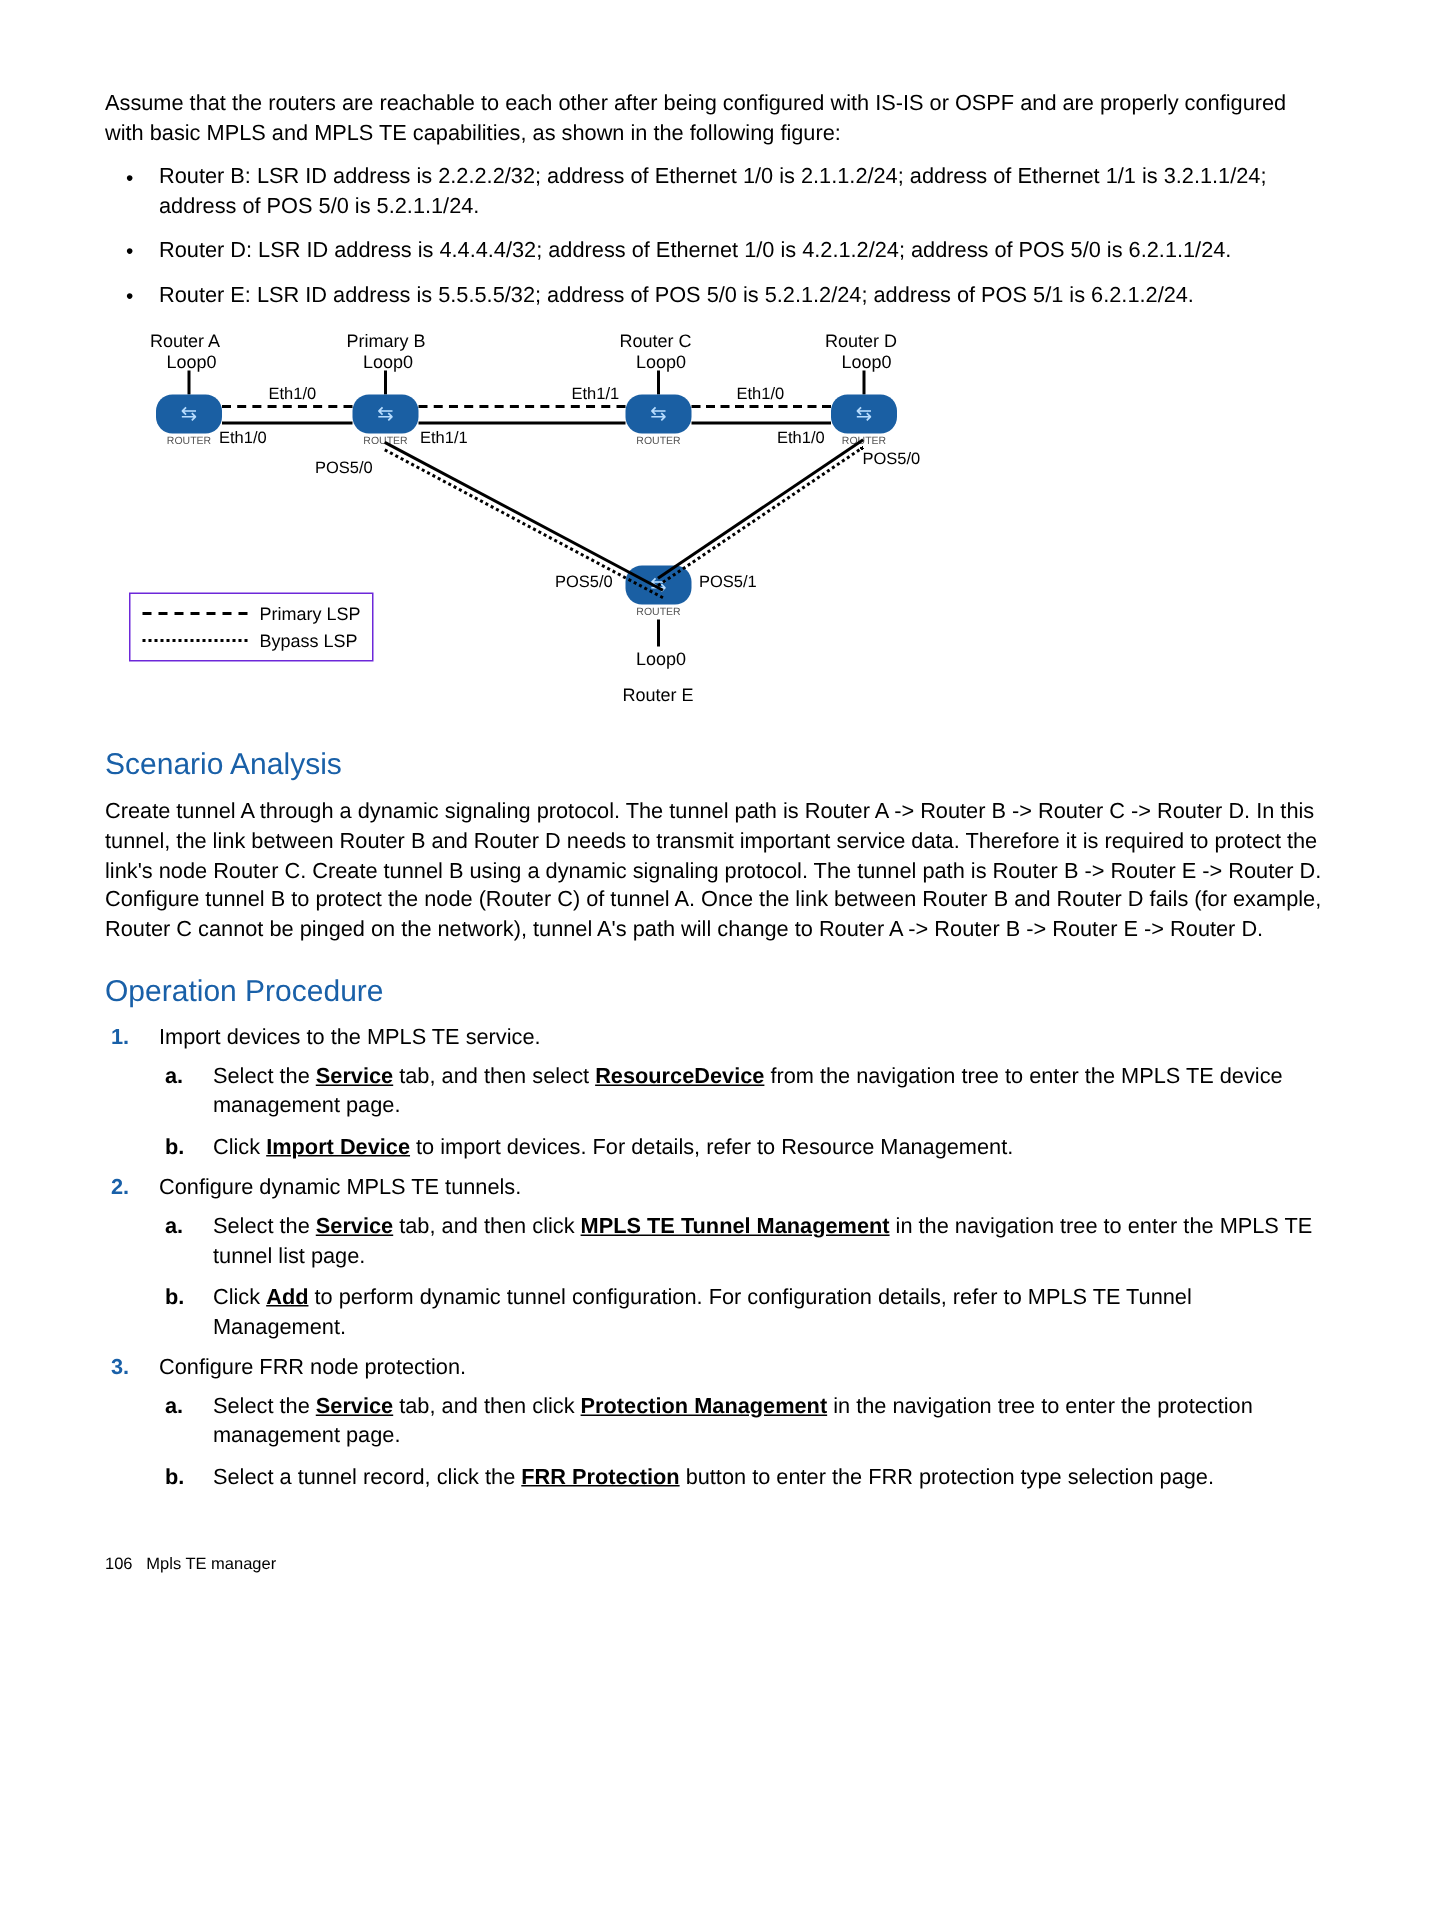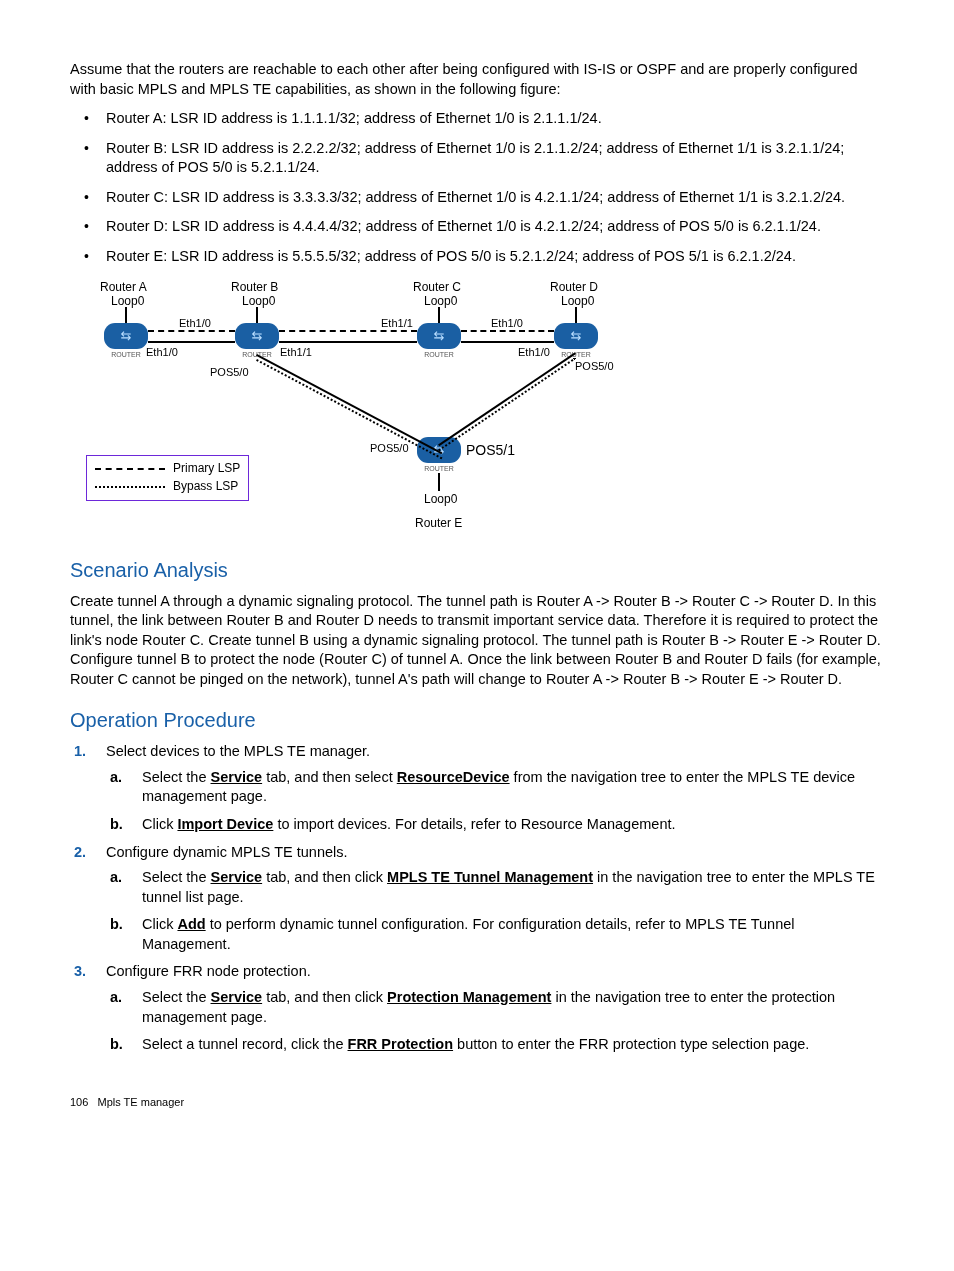--- a/index.html
+++ b/index.html
@@ -158,32 +158,30 @@
   .legline { width:70px; display:inline-block; margin-right:8px;}
   .legdash { border-top:2px dashed #000; }
   .legdot { border-top:2px dotted #000; }
 </style>
 </head>
 <body>
 
 <p>Assume that the routers are reachable to each other after being configured with IS-IS or OSPF and are properly configured with basic MPLS and MPLS TE capabilities, as shown in the following figure:</p>
 
 <ul class="bullets">
-  <li>Router A: LSR ID address is 1.1.1.1/32; address of Ethernet 1/0 is 2.1.1.1/24.</li>
   <li>Router B: LSR ID address is 2.2.2.2/32; address of Ethernet 1/0 is 2.1.1.2/24; address of Ethernet 1/1 is 3.2.1.1/24; address of POS 5/0 is 5.2.1.1/24.</li>
-  <li>Router C: LSR ID address is 3.3.3.3/32; address of Ethernet 1/0 is 4.2.1.1/24; address of Ethernet 1/1 is 3.2.1.2/24.</li>
   <li>Router D: LSR ID address is 4.4.4.4/32; address of Ethernet 1/0 is 4.2.1.2/24; address of POS 5/0 is 6.2.1.1/24.</li>
   <li>Router E: LSR ID address is 5.5.5.5/32; address of POS 5/0 is 5.2.1.2/24; address of POS 5/1 is 6.2.1.2/24.</li>
 </ul>
 
 <div class="diagram">
 
   <div class="dlabel" style="left:22px; top:0;">Router A</div>
   <div class="dlabel" style="left:33px; top:14px;">Loop0</div>
-  <div class="dlabel" style="left:153px; top:0;">Router B</div>
+  <div class="dlabel" style="left:153px; top:0;">Primary B</div>
   <div class="dlabel" style="left:164px; top:14px;">Loop0</div>
   <div class="dlabel" style="left:335px; top:0;">Router C</div>
   <div class="dlabel" style="left:346px; top:14px;">Loop0</div>
   <div class="dlabel" style="left:472px; top:0;">Router D</div>
   <div class="dlabel" style="left:483px; top:14px;">Loop0</div>
 
   <div class="vline" style="left:47px; top:28px; height:16px;"></div>
   <div class="vline" style="left:178px; top:28px; height:16px;"></div>
   <div class="vline" style="left:360px; top:28px; height:16px;"></div>
   <div class="vline" style="left:497px; top:28px; height:16px;"></div>
@@ -229,21 +227,21 @@
 
   <div class="ddiag" style="left:179px; top:80px; width:210px; transform:rotate(28deg); border-top-style:dotted;"></div>
 
   <div class="diag" style="left:498px; top:75px; width:165px; transform:rotate(146deg);"></div>
 
   <div class="ddiag" style="left:498px; top:80px; width:165px; transform:rotate(146deg); border-top-style:dotted;"></div>
 
   <div class="dlabel" style="left:132px; top:86px; font-size:11px;">POS5/0</div>
   <div class="dlabel" style="left:497px; top:80px; font-size:11px;">POS5/0</div>
   <div class="dlabel" style="left:292px; top:162px; font-size:11px;">POS5/0</div>
-  <div class="dlabel" style="left:388px; top:162px; font-size:14px;">POS5/1</div>
+  <div class="dlabel" style="left:388px; top:162px; font-size:11px;">POS5/1</div>
 
   <div class="vline" style="left:360px; top:194px; height:18px;"></div>
   <div class="dlabel" style="left:346px; top:212px;">Loop0</div>
   <div class="dlabel" style="left:337px; top:236px;">Router E</div>
 
   <div class="legendbox" style="left:8px; top:176px;">
     <div class="legendrow">
         <span class="legline legdash"></span>
         <span>Primary LSP</span>
       </div>
@@ -254,21 +252,21 @@
   </div>
 </div>
 
 <h3 class="section">Scenario Analysis</h3>
 <p>Create tunnel A through a dynamic signaling protocol. The tunnel path is Router A -&gt; Router B -&gt; Router C -&gt; Router D. In this tunnel, the link between Router B and Router D needs to transmit important service data. Therefore it is required to protect the link's node Router C. Create tunnel B using a dynamic signaling protocol. The tunnel path is Router B -&gt; Router E -&gt; Router D. Configure tunnel B to protect the node (Router C) of tunnel A. Once the link between Router B and Router D fails (for example, Router C cannot be pinged on the network), tunnel A's path will change to Router A -&gt; Router B -&gt; Router E -&gt; Router D.</p>
 
 <h3 class="section">Operation Procedure</h3>
 
 <ol class="num">
   <li>
-    <span>Select devices to the MPLS TE manager.</span>
+    <span>Import devices to the MPLS TE service.</span>
     <ol class="alpha">
       <li><span>Select the </span><span class="bold">Service</span><span> tab, and then select </span><span class="bold">ResourceDevice</span><span> from the navigation tree to enter the MPLS TE device management page.</span></li>
       <li><span>Click </span><span class="bold">Import Device</span><span> to import devices. For details, refer to Resource Management.</span><span class="bold"></span><span></span></li>
     </ol>
   </li>
   <li>
     <span>Configure dynamic MPLS TE tunnels.</span>
     <ol class="alpha">
       <li><span>Select the </span><span class="bold">Service</span><span> tab, and then click </span><span class="bold">MPLS TE Tunnel Management</span><span> in the navigation tree to enter the MPLS TE tunnel list page.</span></li>
       <li><span>Click </span><span class="bold">Add</span><span> to perform dynamic tunnel configuration. For configuration details, refer to MPLS TE Tunnel Management.</span><span class="bold"></span><span></span></li>

